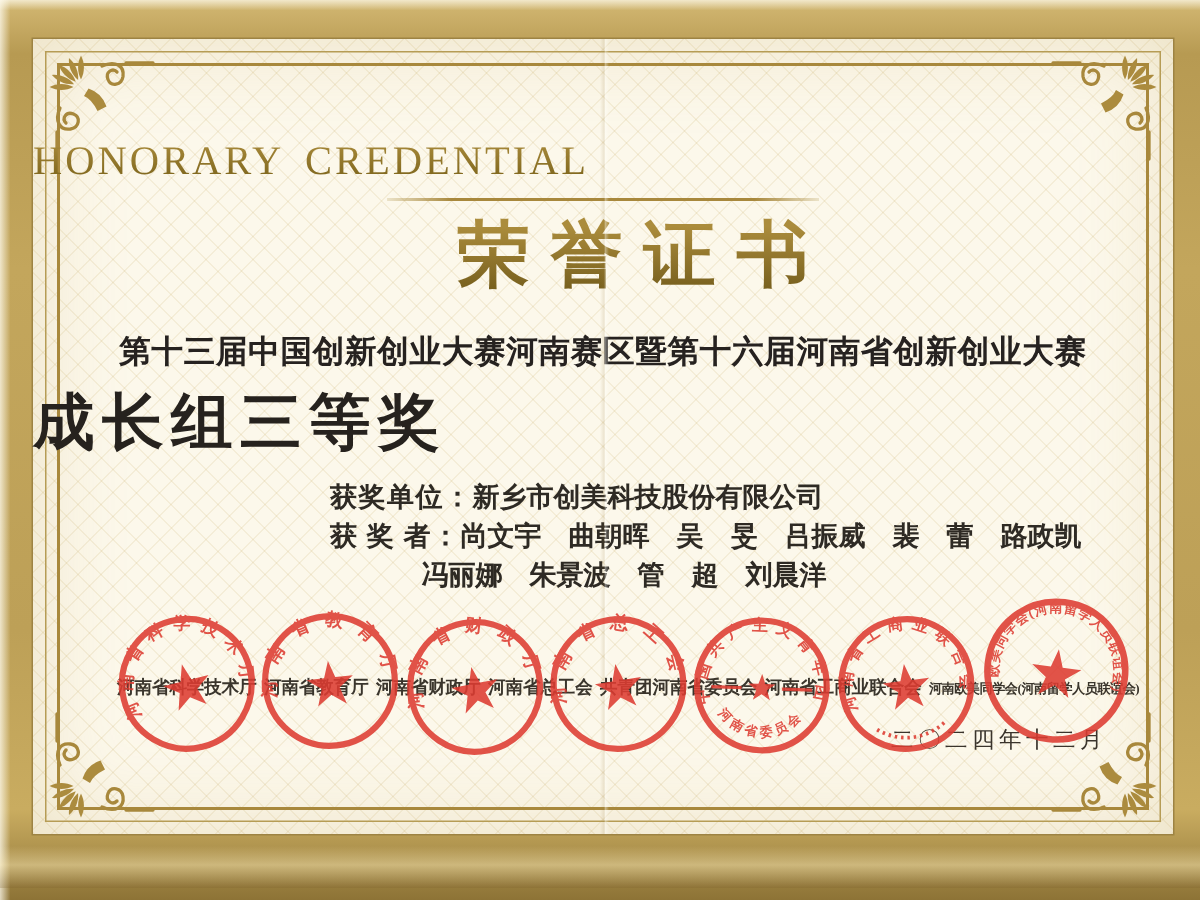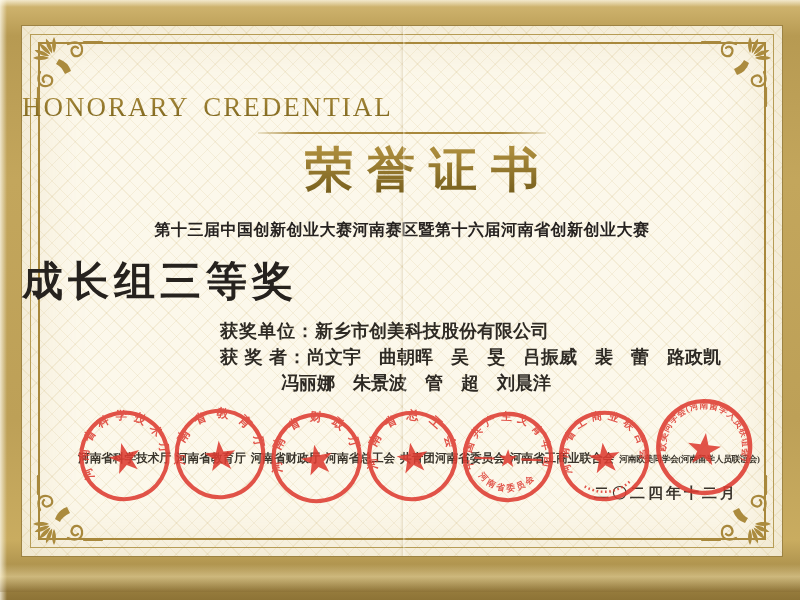--- a/index.html
+++ b/index.html
@@ -61,21 +61,21 @@
   }
   .title-cn{
     position:absolute;left:0;right:0;top:112px;text-align:center;
     font-size:48px;font-weight:bold;letter-spacing:14px;text-indent:14px;
     color:#8a6f26;
     background:linear-gradient(180deg,#ab8c3c 20%,#745d1c 90%);
     -webkit-background-clip:text;background-clip:text;margin-left:40px;-webkit-text-fill-color:transparent;
   }
   .competition{
     position:absolute;left:0;right:0;top:194px;text-align:center;
-    font-size:16px;font-weight:bold;color:#262220;letter-spacing:.5px;
+    font-size:21px;font-weight:bold;color:#262220;letter-spacing:.5px;
   }
   .award{
     position:absolute;left:0;right:0;top:228px;text-align:left;
     font-size:41px;font-weight:bold;color:#26221e;letter-spacing:5px;
   }
   .fields{
     position:absolute;left:162px;top:292px;width:560px;
     font-size:18px;font-weight:bold;color:#2e2a24;line-height:26px;
   }
   .fields .row{white-space:nowrap;}
@@ -96,21 +96,21 @@
   .seal svg{width:100%;height:100%;display:block;}
   .seal.s0{transform:rotate(-14deg) translateY(2px);}
   .seal.s1{transform:rotate(-6deg);}
   .seal.s2{transform:rotate(-11deg) translateY(4px);}
   .seal.s3{transform:rotate(-9deg) translateY(2px);}
   .seal.s4{transform:rotate(2deg) translateY(3px);}
   .seal.s5{transform:rotate(-7deg) translateY(2px);}
   .seal.s6{width:102px;height:102px;transform:rotate(7deg) translateY(-10px);}
   .date-line{
     position:absolute;right:44px;top:458px;z-index:1;
-    font-size:15px;font-weight:bold;color:#3a342c;letter-spacing:3px;
+    font-size:15px;font-weight:normal;color:#3a342c;letter-spacing:3px;
   }
 </style>
 </head>
 <body>
 
 <div class="gold-frame"></div>
 <div class="band-sheen"></div>
 
 <div class="paper">
   <div class="thin-line"></div>

